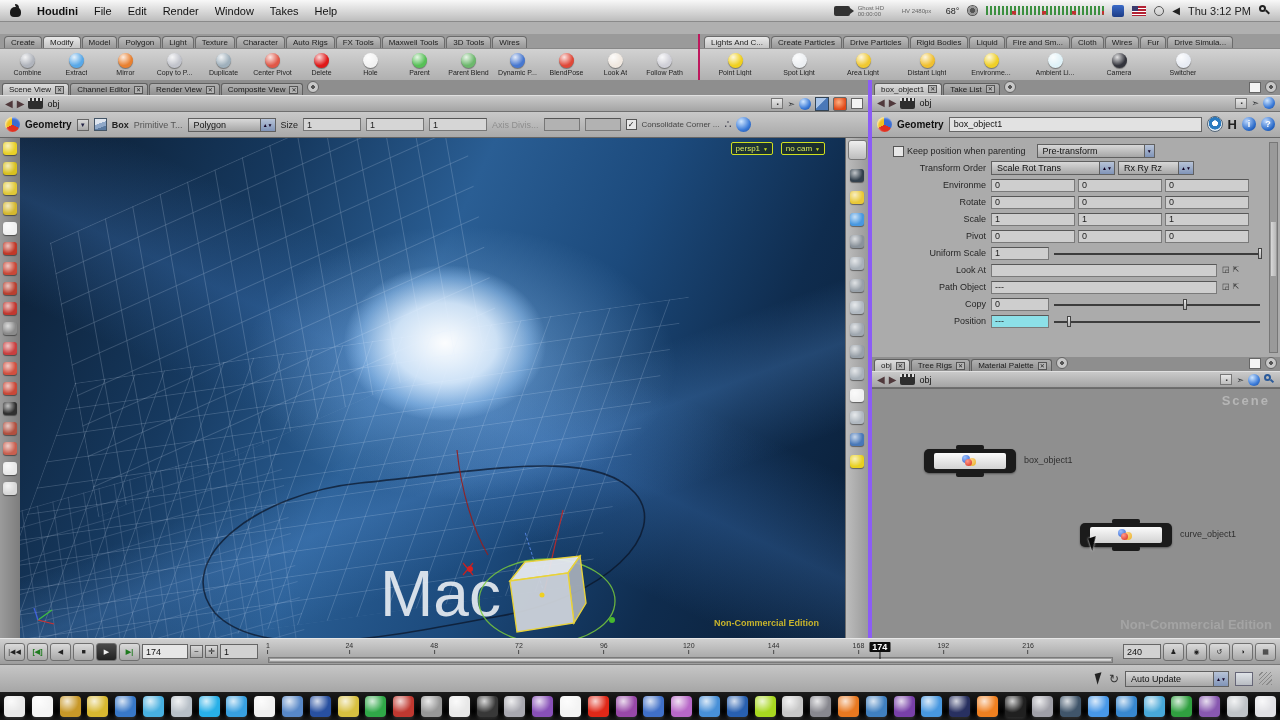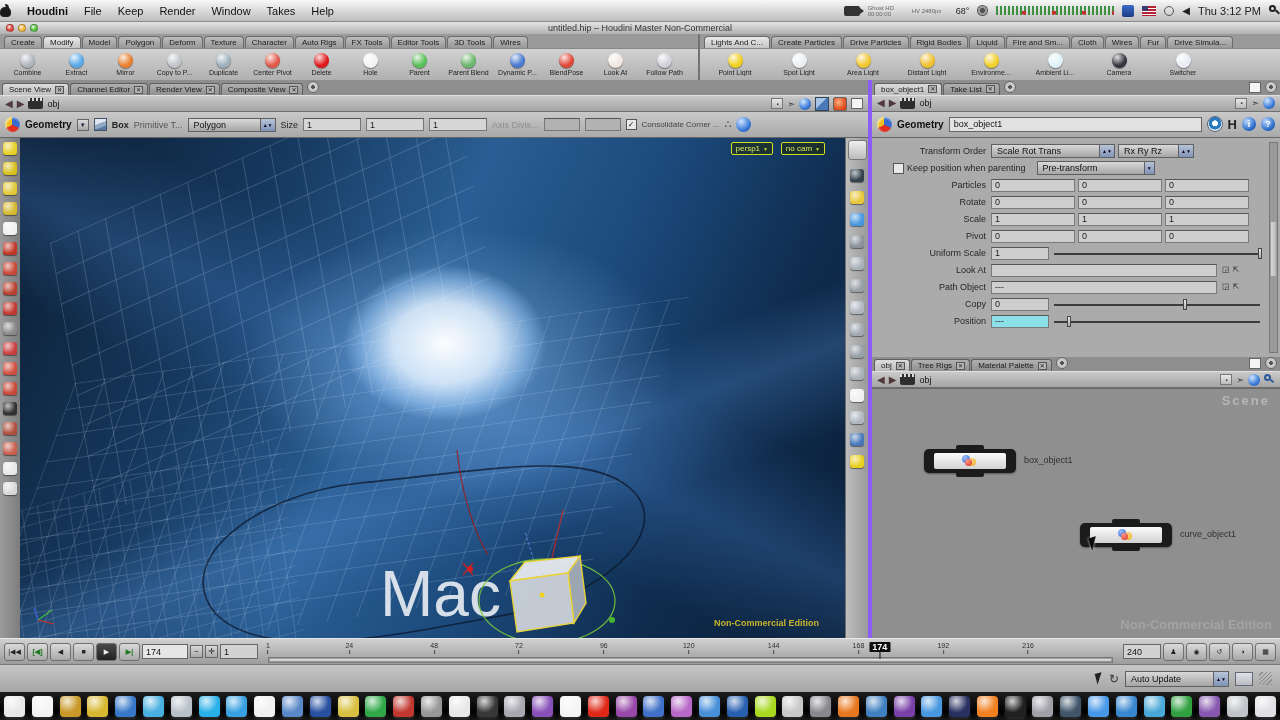--- a/index.html
+++ b/index.html
@@ -2,21 +2,21 @@
 <html><head>
 <meta charset="utf-8">
 <style>
   html,body{margin:0;padding:0;background:#000;}
   #stage{position:relative;width:1280px;height:720px;overflow:hidden;
          font-family:"Liberation Sans",sans-serif;background:#b0b0b0;
          -webkit-font-smoothing:antialiased;}
   .abs{position:absolute;}
   
   #menubar{left:0;top:0;width:1280px;height:22px;background:linear-gradient(#f8f8f8,#bdbdbd);
-    border-bottom:1px solid #8a8a8a;display:flex;align-items:center;padding:0 0;box-sizing:border-box;
+    border-bottom:1px solid #8a8a8a;display:flex;align-items:center;padding:0 10px;box-sizing:border-box;
     gap:16px;font-size:11px;color:#111;}
   .apple{position:relative;width:11px;height:13px;flex:none;}
   .apple::before{content:'';position:absolute;bottom:0;left:0;width:11px;height:10px;background:#1a1a1a;border-radius:5px 5px 4px 4px;}
   .apple::after{content:'';position:absolute;top:0;left:5px;width:4px;height:4px;background:#1a1a1a;border-radius:0 4px 0 4px;}
   .mitem{white-space:nowrap;}
   .mitem.bold{font-weight:bold;}
   #mstatus{margin-left:auto;display:flex;align-items:center;gap:8px;font-size:9px;color:#222;}
   .tinytxt{font-size:6px;line-height:6px;color:#666;width:36px;overflow:hidden;}
   .camglyph{width:16px;height:10px;background:#333;border-radius:2px;position:relative;}
   .camglyph::after{content:'';position:absolute;right:-4px;top:2px;border-left:4px solid #333;border-top:3px solid transparent;border-bottom:3px solid transparent;}
@@ -37,21 +37,21 @@
   
   #titlebar{left:0;top:22px;width:1280px;height:12px;background:linear-gradient(#e4e4e4,#b2b2b2);
     border-bottom:1px solid #7d7d7d;display:flex;align-items:center;justify-content:center;
     font-size:9px;color:#333;}
   .lights{position:absolute;left:6px;top:2px;display:flex;gap:4px;}
   .lt{width:8px;height:8px;border-radius:50%;border:1px solid rgba(0,0,0,.3);box-sizing:border-box;
       background-image:radial-gradient(circle at 35% 30%,rgba(255,255,255,.9),rgba(255,255,255,0) 55%);}
   
   #shelf{left:0;top:34px;width:1280px;height:46px;display:flex;background:#a8a8a8;}
   .shelfgrp{display:flex;flex-direction:column;box-sizing:border-box;}
-  .shelfgrp.left{width:700px;border-right:2px solid #737373;}
+  .shelfgrp.left{width:700px;border-right:2px solid #be185d;}
   .shelfgrp.right{flex:1;}
   .shelftabs{height:14px;display:flex;align-items:flex-end;padding-left:4px;gap:1px;background:#9a9a9a;}
   .stab{font-size:8px;padding:1px 6px 1px;background:linear-gradient(#bdbdbd,#989898);border:1px solid #6b6b6b;
     border-bottom:none;border-radius:4px 4px 0 0;color:#1d1d1d;white-space:nowrap;}
   .stab.active{background:linear-gradient(#e9e9e9,#c4c4c4);}
   .newtab{width:10px;height:10px;border:1px solid #666;border-radius:50%;background:radial-gradient(circle,#555 0 25%,#c8c8c8 30%);margin:0 3px 1px;flex:none;}
   .shelftools{flex:1;display:flex;align-items:center;padding:1px 3px;background:linear-gradient(#d2d2d2,#b0b0b0);border-top:1px solid #888;}
   .stool{display:flex;flex-direction:column;align-items:center;justify-content:center;gap:1px;overflow:hidden;}
   .shelfgrp.left .stool{width:49px;}
   .shelfgrp.right .stool{width:64px;}
@@ -203,64 +203,56 @@
 </style>
 </head>
 <body>
 
 <div id="stage">
 
   <div id="menubar" class="abs">
     <span class="apple"></span>
     <span class="mitem bold">Houdini</span>
     <span class="mitem">File</span>
-    <span class="mitem">Keep</span>
+    <span class="mitem">Edit</span>
     <span class="mitem">Render</span>
     <span class="mitem">Window</span>
     <span class="mitem">Takes</span>
     <span class="mitem">Help</span>
     <span id="mstatus">
       <span class="camglyph"></span>
       <span class="tinytxt">Ghost HD 00:00:00</span>
       <span class="tinytxt">HV 2480px</span>
       <span>68°</span>
       <span class="gear"></span>
       <span class="meter"></span>
       <span class="bticon"></span>
       <span class="flag"></span>
       <span class="circ"></span>
       <span class="spk">◀</span>
       <span class="clock">Thu 3:12 PM</span>
       <span class="lens"></span>
     </span>
   </div>
 
-  <div id="titlebar" class="abs">
-    <span class="lights">
-      <span class="lt" style="background-color:#e2463d"></span>
-      <span class="lt" style="background-color:#f6b838"></span>
-      <span class="lt" style="background-color:#57c53f"></span>
-    </span>
-    <span>untitled.hip – Houdini Master Non-Commercial</span>
-  </div>
 
   <div id="shelf" class="abs">
     <div class="shelfgrp left">
       <div class="shelftabs">
 
       <div class="stab"><span>Create</span></div>
           <div class="stab active"><span>Modify</span></div>
           <div class="stab"><span>Model</span></div>
           <div class="stab"><span>Polygon</span></div>
-          <div class="stab"><span>Deform</span></div>
+          <div class="stab"><span>Light</span></div>
           <div class="stab"><span>Texture</span></div>
           <div class="stab"><span>Character</span></div>
           <div class="stab"><span>Auto Rigs</span></div>
           <div class="stab"><span>FX Tools</span></div>
-          <div class="stab"><span>Editor Tools</span></div>
+          <div class="stab"><span>Maxwell Tools</span></div>
           <div class="stab"><span>3D Tools</span></div>
           <div class="stab"><span>Wires</span></div>
         </div>
       <div class="shelftools">
 
           <div class="stool">
             <span class="sticon" style="background-color: rgb(176, 180, 188);"></span>
             <span class="stlabel">Combine</span>
           </div>
 
@@ -572,44 +564,44 @@
         <span class="ctxname">Geometry</span>
         <input class="namefield" value="box_object1" style="">
         <span class="eye"></span>
         <span class="hglyph">H</span>
         <span class="bluei">i</span>
         <span class="bluei">?</span>
       </div>
 
       <div id="params">
         <div class="prow">
+          <span style="width:14px"></span>
+          <span class="chk"></span>
+          <span style="font-size:9px;color:#262626">Keep position when parenting</span>
+          <span class="combo" style="width:118px;margin-left:8px">
+            <span>Pre-transform</span>
+              <span class="pbspacer"></span>
+              <span class="carrow">▼</span>
+          </span>
+        </div>
+        <div class="prow">
           <span class="plabel">Transform Order</span>
           <span class="combo" style="width:124px">
             <span>Scale Rot Trans</span>
               <span class="pbspacer"></span>
               <span class="carrow">▲▼</span>
           </span>
           <span class="combo" style="width:76px">
             <span>Rx Ry Rz</span>
               <span class="pbspacer"></span>
               <span class="carrow">▲▼</span>
           </span>
         </div>
         <div class="prow">
-          <span style="width:14px"></span>
-          <span class="chk"></span>
-          <span style="font-size:9px;color:#262626">Keep position when parenting</span>
-          <span class="combo" style="width:118px;margin-left:8px">
-            <span>Pre-transform</span>
-              <span class="pbspacer"></span>
-              <span class="carrow">▼</span>
-          </span>
-        </div>
-        <div class="prow">
-          <span class="plabel">Particles</span>
+          <span class="plabel">Environme</span>
           <input class="pf w3" value="0" style="">
           <input class="pf w3" value="0" style="">
           <input class="pf w3" value="0" style="">
         </div>
         <div class="prow">
           <span class="plabel">Rotate</span>
           <input class="pf w3" value="0" style="">
           <input class="pf w3" value="0" style="">
           <input class="pf w3" value="0" style="">
         </div>

